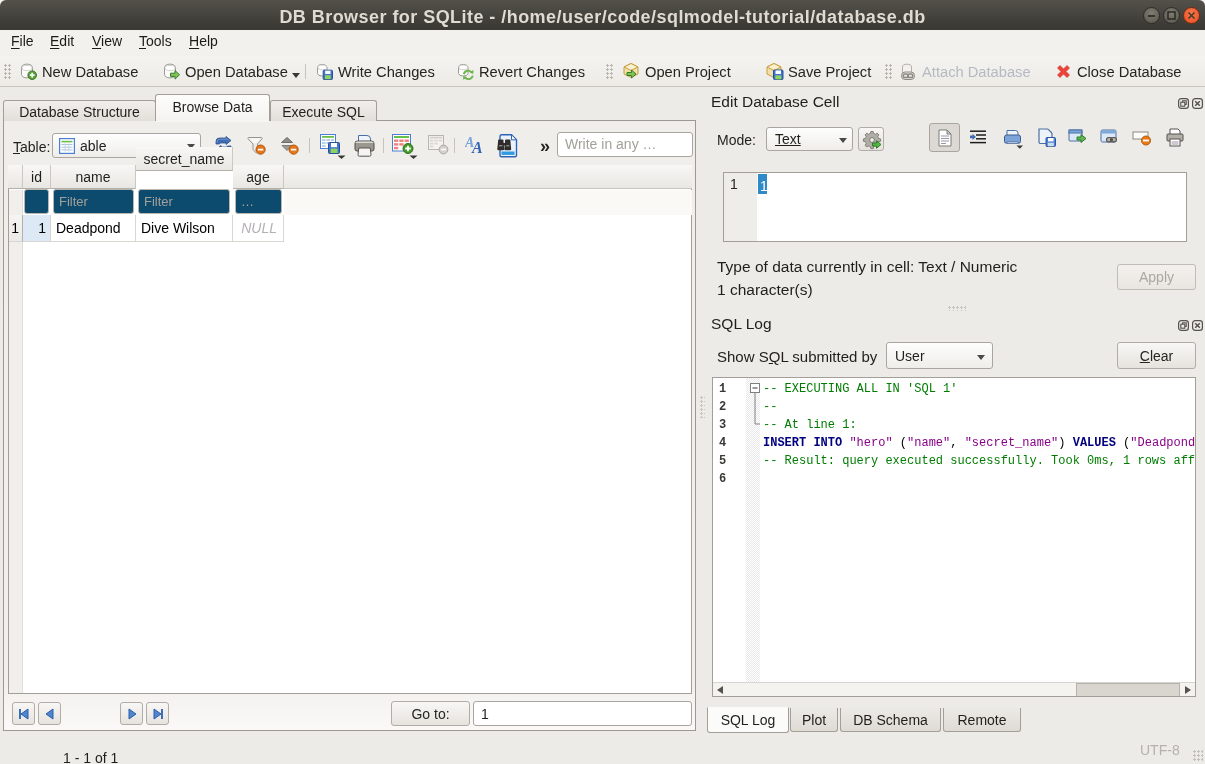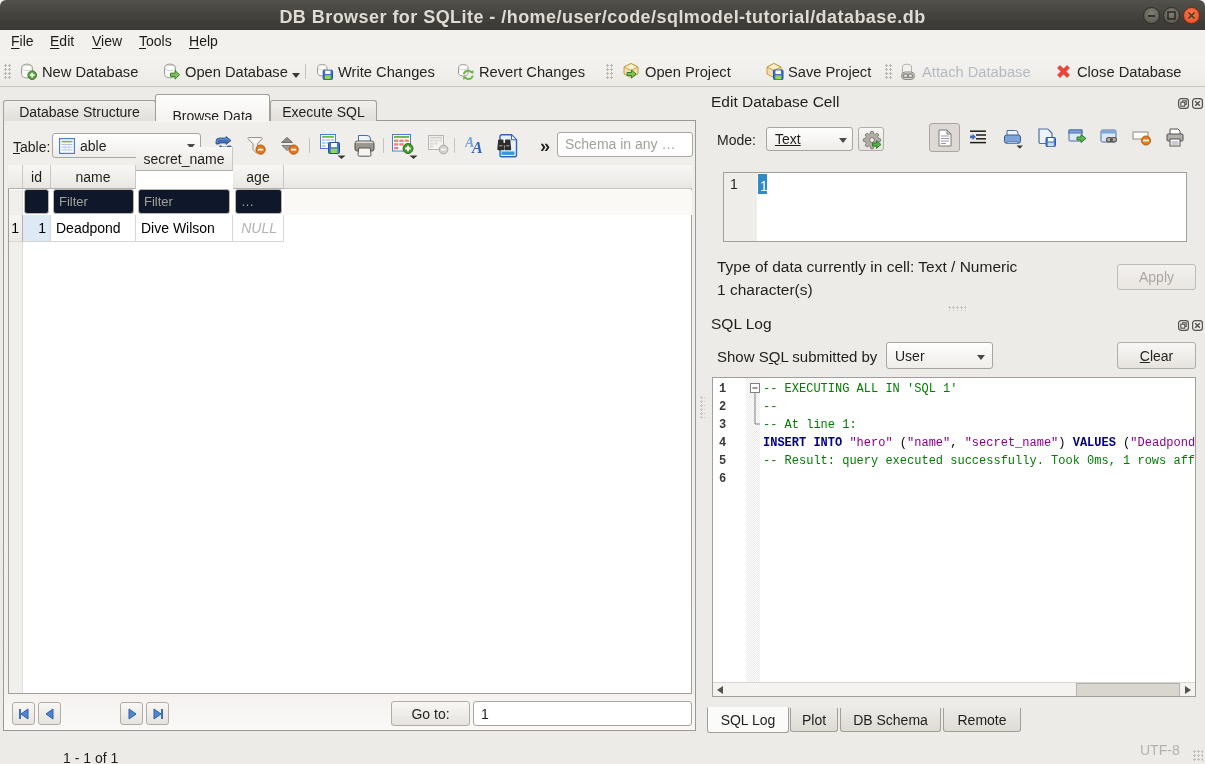--- a/index.html
+++ b/index.html
@@ -32,38 +32,38 @@
 .tsep { top:64px; width:1px; height:15px; background:#c6c3bc; }
 .gray { color:#b4bac2; }
 
 
 #mainbg { left:0; top:87px; width:1205px; height:677px; background:#edebe7; }
 
 
 .tab { font-size:14px; color:#201f1c; text-align:center;
   border:1px solid #a39f98; border-bottom:none; border-radius:3px 3px 0 0;
   background:linear-gradient(#f1efec,#e2dfda); height:21px; padding-top:3px; }
-.tab.active { background:linear-gradient(#fdfdfc,#f4f3f0); height:27px; padding-top:13px; z-index:3; }
+.tab.active { background:linear-gradient(#fdfdfc,#f4f3f0); height:27px; padding-top:4px; z-index:3; }
 #lpane { left:3px; top:120px; width:693px; height:611px; border:1px solid #9d9992; background:linear-gradient(#f0eeeb,#f2f0ed 92%,#faf9f7); }
 
 
 .combo { background:linear-gradient(#fefefe,#eeede9); border:1px solid #aaa69f; border-radius:3px; }
 .combo .arrow { position:absolute; width:0; height:0; border-left:4px solid transparent; border-right:4px solid transparent; border-top:5px solid #4a4943; }
 
 
 .btn { background:linear-gradient(#f8f7f5,#e6e3de); border:1px solid #b1ada6; border-radius:3px;
   font-size:14px; color:#26251f; text-align:center; }
 
 
 #grid { left:8px; top:165px; width:684px; height:529px; background:#fff; border:1px solid #a39f98; }
 .gh { position:absolute; top:0; height:24px; padding-top:4px; background:linear-gradient(#f8f7f5,#e9e7e3);
   border-right:1px solid #cbc8c2; border-bottom:1px solid #b3afa9;
   font-size:14px; color:#201f1c; text-align:center; }
 .gcell { position:absolute; font-size:14px; padding-top:5px; border-right:1px solid #d9d6d1; border-bottom:1px solid #d9d6d1; height:27px; }
-.finput { position:absolute; background:#0f172a; border:1px solid #b9b5af; border-radius:3px;
+.finput { position:absolute; background:#0c4a6e; border:1px solid #b9b5af; border-radius:3px;
   font-size:13px; color:#a3a099; padding:4px 0 0 5px; height:25px; }
 
 
 .navbtn { top:702px; width:23px; height:23px; }
 .navbtn svg { position:absolute; left:4px; top:4px; }
 
 
 .docktitle { font-size:15.5px; color:#201f1c; }
 
 
@@ -302,21 +302,21 @@
       <rect x="5.8" y="9" width="3" height="2.5"></rect>
     </g>
     <g fill="#8a8a88">
           <rect x="2.2" y="11" width="3.2" height="1.4"></rect>
           <rect x="9.2" y="11" width="3.2" height="1.4"></rect>
         </g>
   </svg></div>
   <div class="abs" style="left:540px; top:136px; font-size:18px; font-weight:bold; color:#26251f;">»</div>
 
   <div class="abs" style="left:557px; top:132px; width:136px; height:25px; background:#fff; border:1px solid #aaa69f; border-radius:3px;">
-    <span style="position:absolute; left:7px; top:3px; font-size:14px; color:#a3a099;">Schema in any …</span>
+    <span style="position:absolute; left:7px; top:3px; font-size:14px; color:#a3a099;">Write in any …</span>
     </div>
 
   <div id="grid" class="abs"></div>
   <div class="abs" style="left:284px; top:165px; width:408px; height:24px; background:linear-gradient(#f8f7f5,#e9e7e3); border-bottom:1px solid #c8c5bf;"></div>
   <div class="abs" style="left:284px; top:190px; width:408px; height:25px; background:#faf9f6;"></div>
   <div class="abs" style="left:9px; top:190px; width:14px; height:503px; background:#f1efeb; border-right:1px solid #e2dfda;"></div>
 
   <div class="gh abs" style="left:8px; top:165px; width:15px;"></div>
   <div class="gh abs" style="left:23px; top:165px; width:28px;">id</div>
   <div class="gh abs" style="left:51px; top:165px; width:85px;">name</div>

